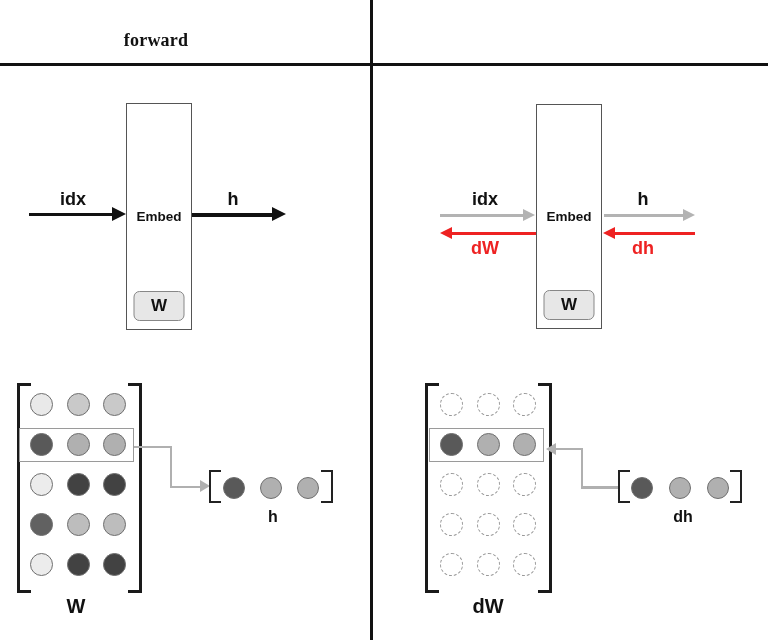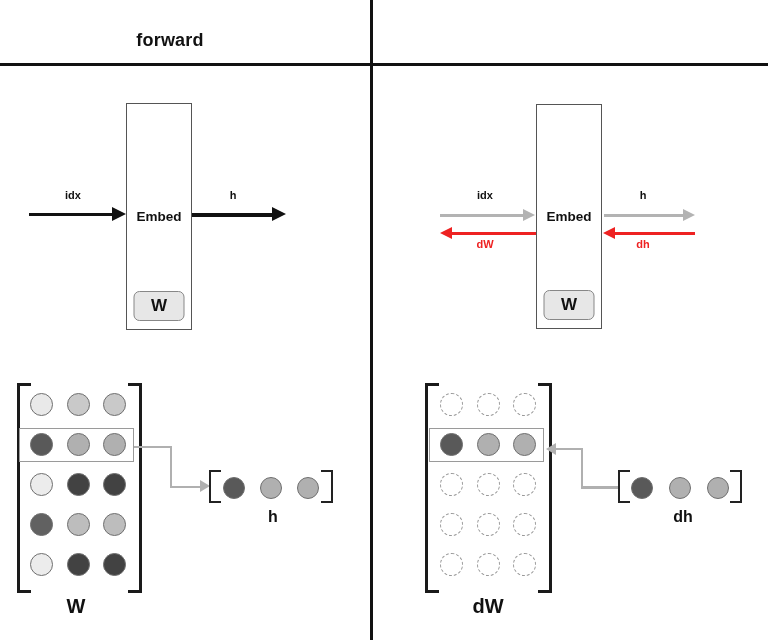--- a/index.html
+++ b/index.html
@@ -25,21 +25,21 @@
   .line { position:absolute; }
   .head-r-lg { position:absolute; width:0; height:0;
                border-top:7.5px solid transparent; border-bottom:7.5px solid transparent;
                border-left:14px solid #000; }
   .head-r-sm { position:absolute; width:0; height:0;
                border-top:6.5px solid transparent; border-bottom:6.5px solid transparent;
                border-left:12px solid #b3b3b3; }
   .head-l-sm { position:absolute; width:0; height:0;
                border-top:6.5px solid transparent; border-bottom:6.5px solid transparent;
                border-right:12px solid #ee2222; }
-  .alabel { position:absolute; width:60px; text-align:center; font-size:11px; font-weight:700; color:#111; }
+  .alabel { position:absolute; width:60px; text-align:center; font-size:18px; font-weight:700; color:#111; }
 
   
   .conn { position:absolute; background:#b0b0b0; }
   .chead-r { position:absolute; width:0; height:0;
              border-top:6.5px solid transparent; border-bottom:6.5px solid transparent;
              border-left:10px solid #b0b0b0; }
   .chead-l { position:absolute; width:0; height:0;
              border-top:6.5px solid transparent; border-bottom:6.5px solid transparent;
              border-right:10px solid #b0b0b0; }
 
@@ -62,21 +62,21 @@
   .hirect { position:absolute; border:1.5px solid #9a9a9a; background:transparent; }
 
   .mlabel { position:absolute; width:80px; text-align:center; font-size:20px; font-weight:700; color:#111; }
   .vlabel { position:absolute; width:60px; text-align:center; font-size:16px; font-weight:700; color:#111; }
 </style>
 </head>
 <body>
 
 <div id="stage">
 
-  <div class="title" style="left:100px;">forward</div>
+  <div class="title" style="left:86px;font-family:Liberation Serif, serif;">forward</div>
   <div class="hline"></div>
   <div class="vline"></div>
 
   <div class="embed-box" style="left:126px; top:103px; height:227px;">
     <span class="embed-label">Embed</span>
     <div class="w-chip">W</div>
   </div>
 
   <div class="line" style="left: 29px; top: 212.5px; width: 84px; height: 3.5px; background: rgb(17, 17, 17);"></div>
   <div class="head-r-lg" style="left: 112px; top: 206.5px; border-left-color: rgb(17, 17, 17);"></div>

